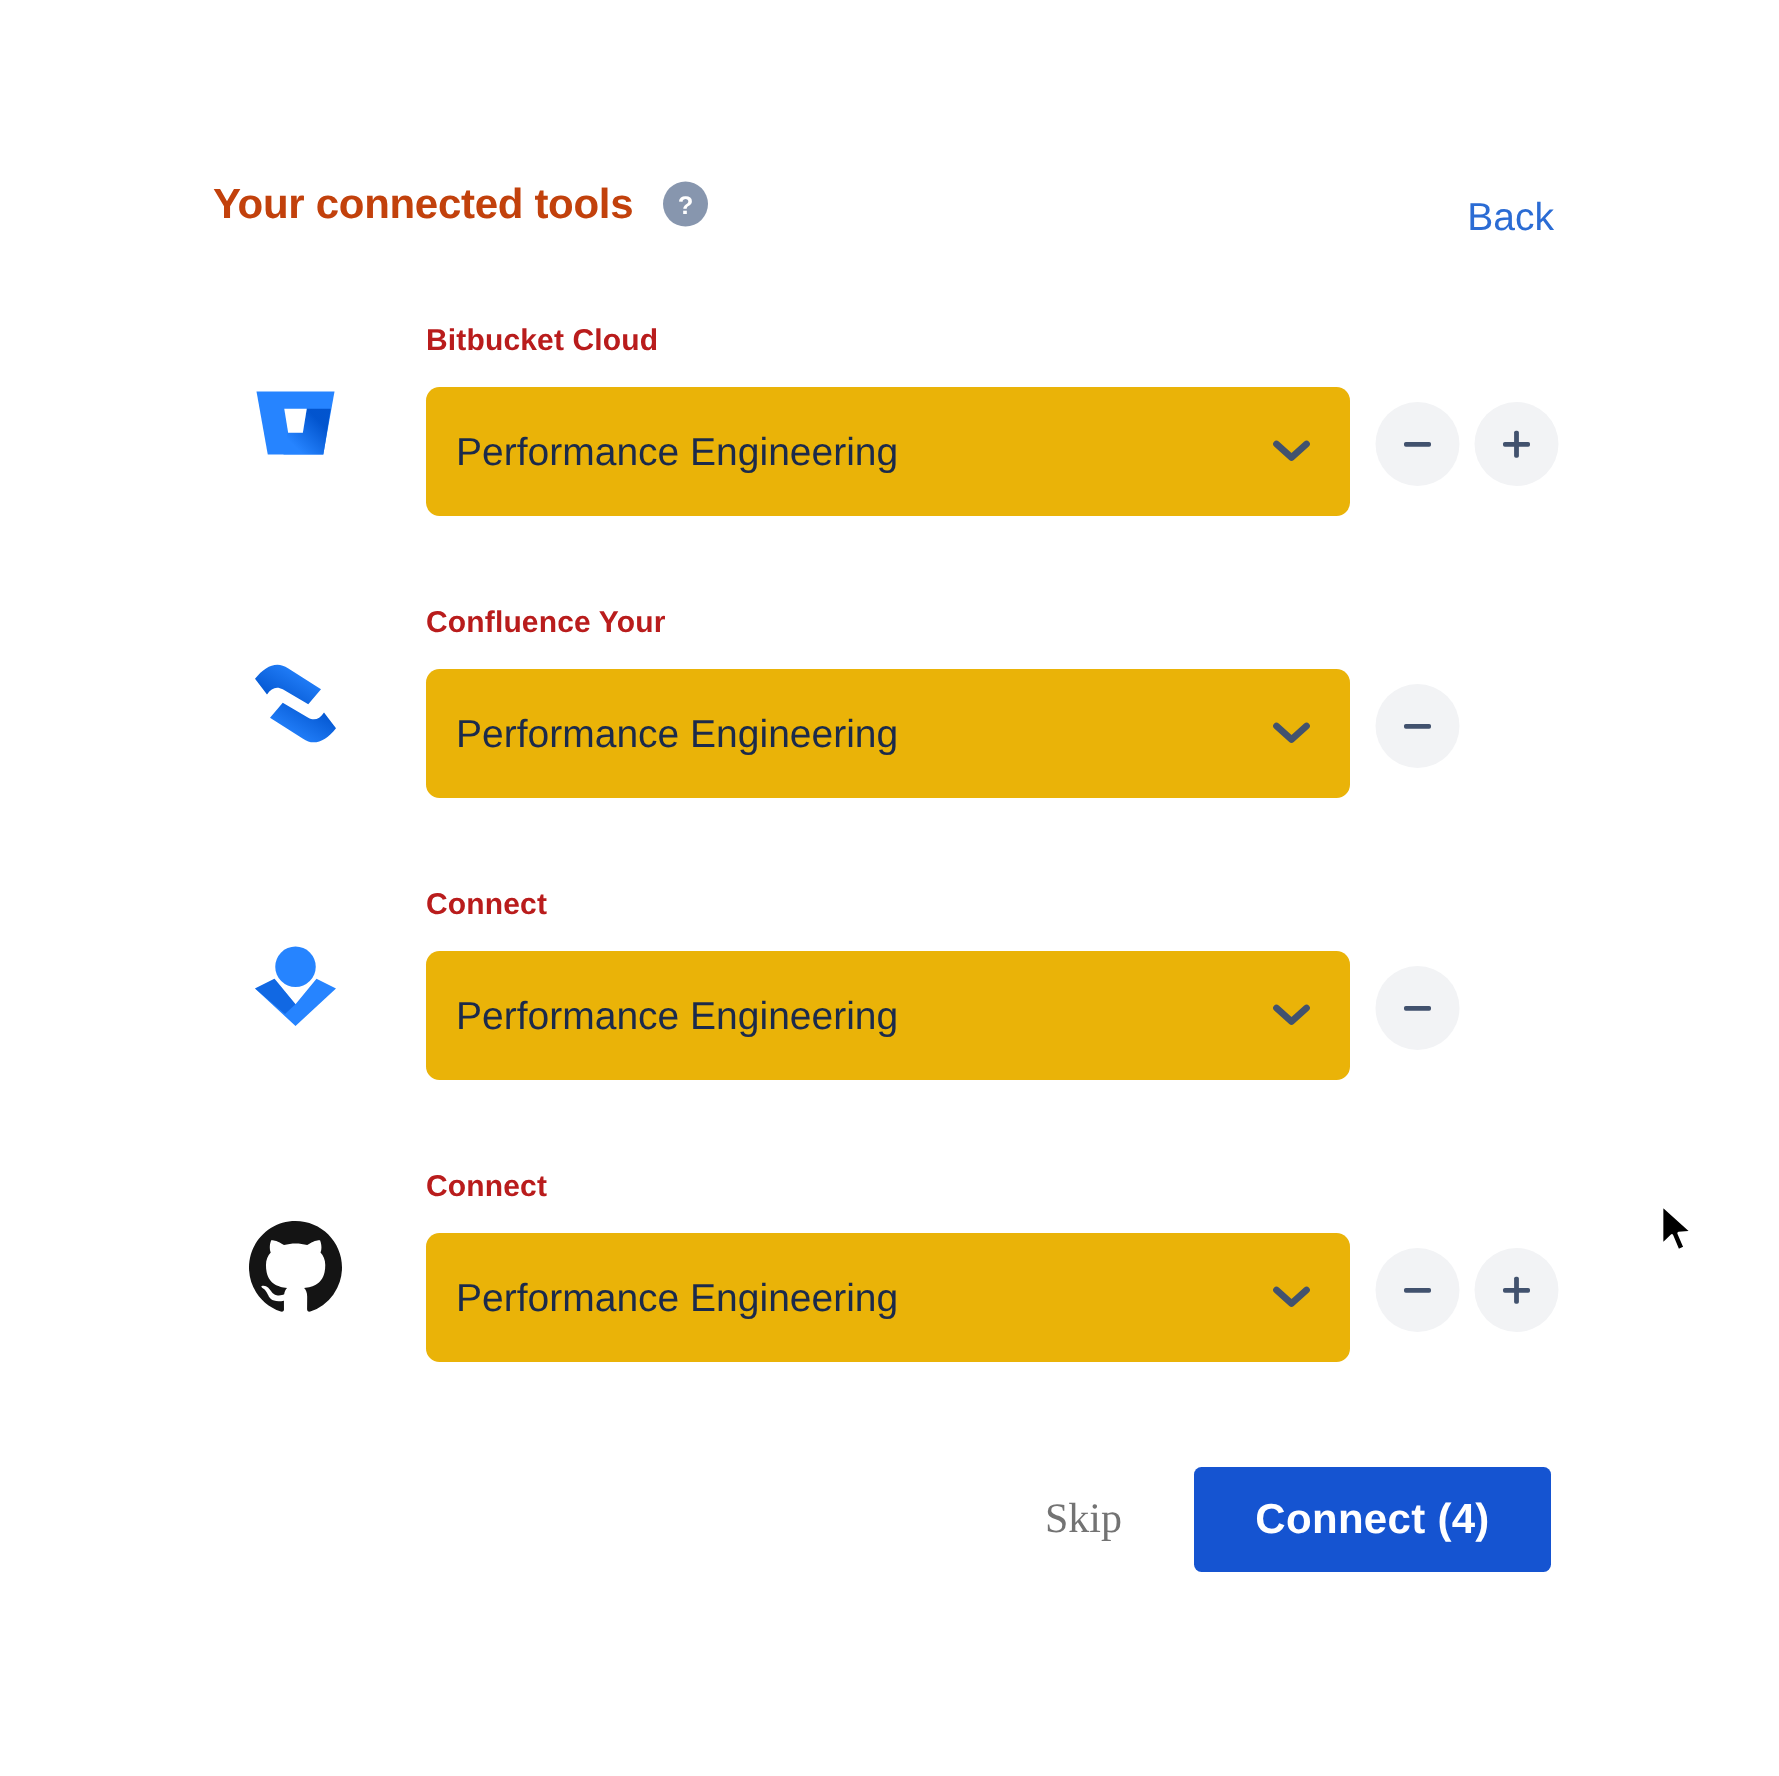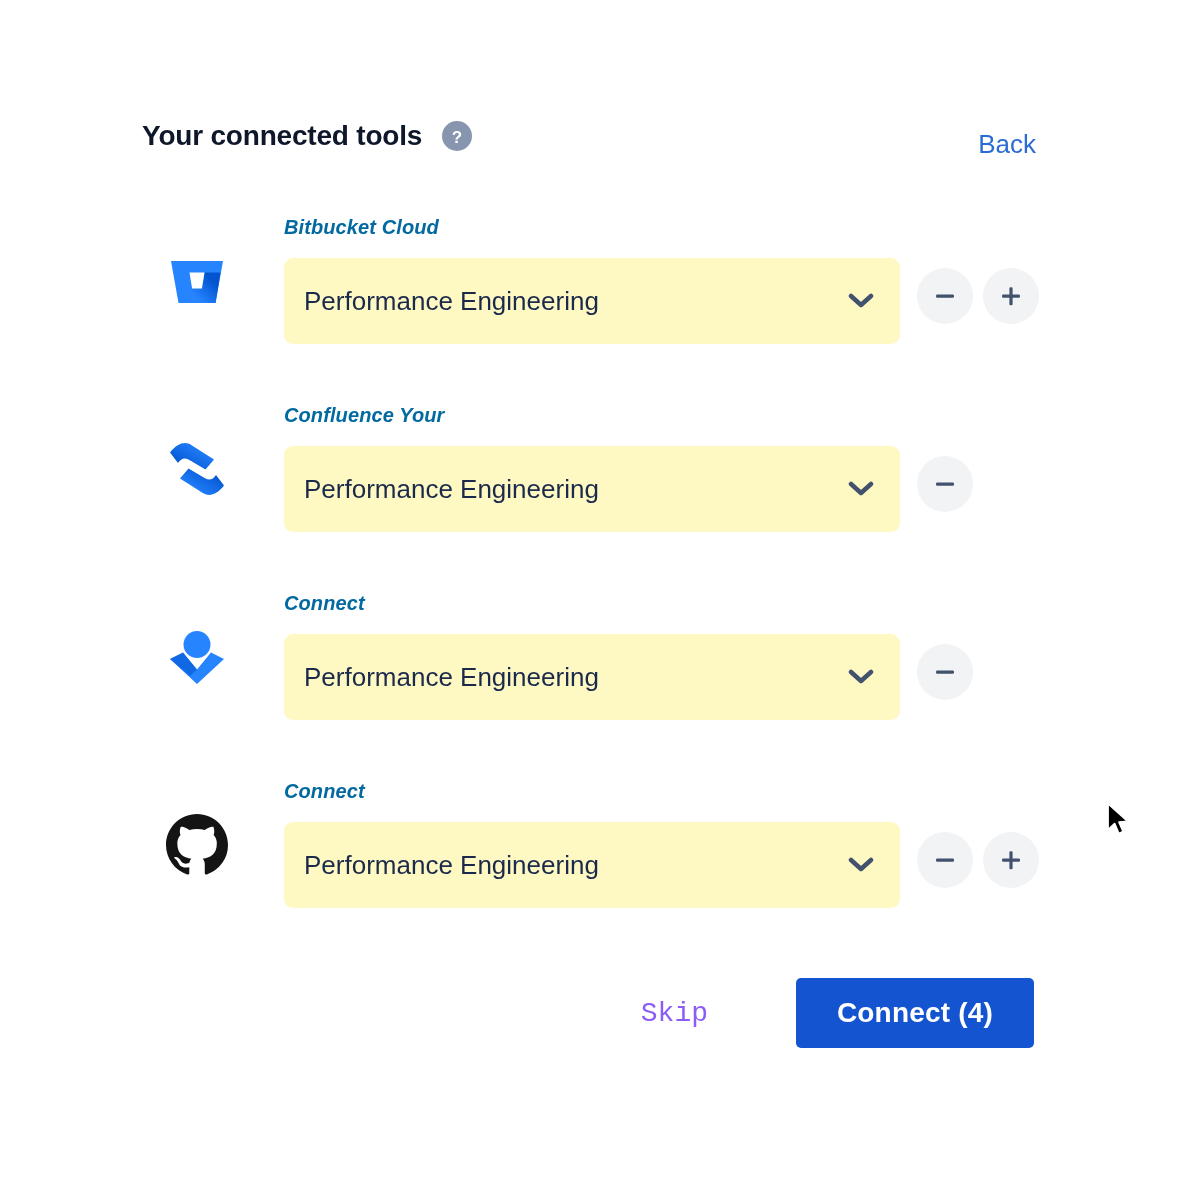--- a/index.html
+++ b/index.html
@@ -37,21 +37,21 @@
     justify-content: space-between;
   }
   .header-left {
     display: flex;
     align-items: center;
     gap: 20px;
   }
   .page-title {
     font-size: 28px;
     font-weight: bold;
-    color: #0f172a;
+    color: #c2410c;
     letter-spacing: -0.2px;
     white-space: nowrap;
   }
   .help-icon {
     width: 30px;
     height: 30px;
     border-radius: 50%;
     background: #8796ae;
     display: flex;
     align-items: center;
@@ -90,32 +90,31 @@
     justify-content: center;
   }
   .tool-logo svg { display: block; }
 
   .tool-label {
     position: absolute;
     left: 284px;
     top: 10px;
     font-size: 20px;
     font-weight: bold;
-    color: #0369a1;
+    color: #b91c1c;
     letter-spacing: 0.1px;
-    font-style: italic;
   }
 
   .select-field {
     position: absolute;
     left: 284px;
     top: 52px;
     width: 616px;
     height: 86px;
-    background: #fef9c3;
+    background: #eab308;
     border-radius: 9px;
     box-sizing: border-box;
     display: flex;
     align-items: center;
     cursor: pointer;
   }
   .select-value {
     font-size: 26px;
     color: #1b2a4b;
     padding-left: 20px;
@@ -163,40 +162,39 @@
     display: flex;
     align-items: center;
     justify-content: flex-end;
     padding-right: 152px;
     box-sizing: border-box;
     gap: 44px;
   }
   .skip-button {
     background: none;
     border: none;
-    font-family: Liberation Mono, monospace;
+    font-family: Liberation Serif, serif;
     font-size: 28px;
-    color: #8b5cf6;
+    color: #737373;
     cursor: pointer;
     padding: 10px 4px;
   }
   .connect-button {
     background: #1554d1;
     border: none;
     font-family: inherit;
     font-size: 28px;
     font-weight: bold;
     color: #ffffff;
     border-radius: 5px;
     padding: 0 40px;
     height: 70px;
     min-width: 238px;
     cursor: pointer;
     letter-spacing: 0.2px;
-    margin-left: 40px;
   }
 
   
   .cursor {
     position: absolute;
     left: 1106px;
     top: 802px;
     width: 26px;
     height: 36px;
     pointer-events: none;

